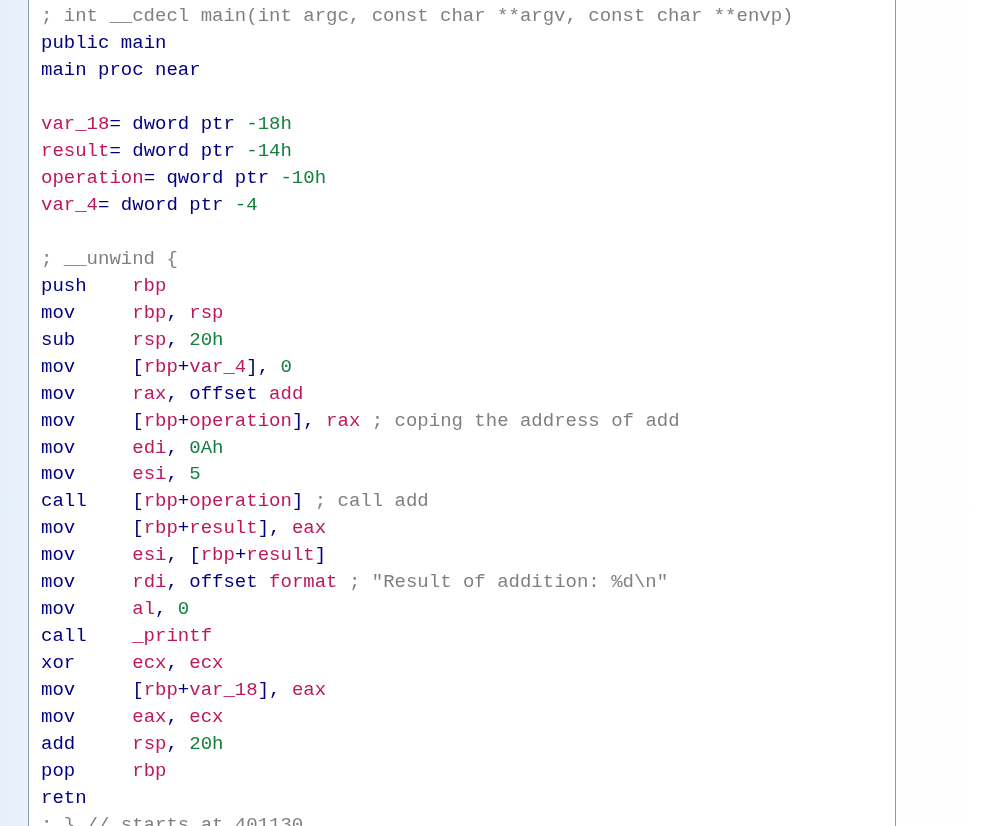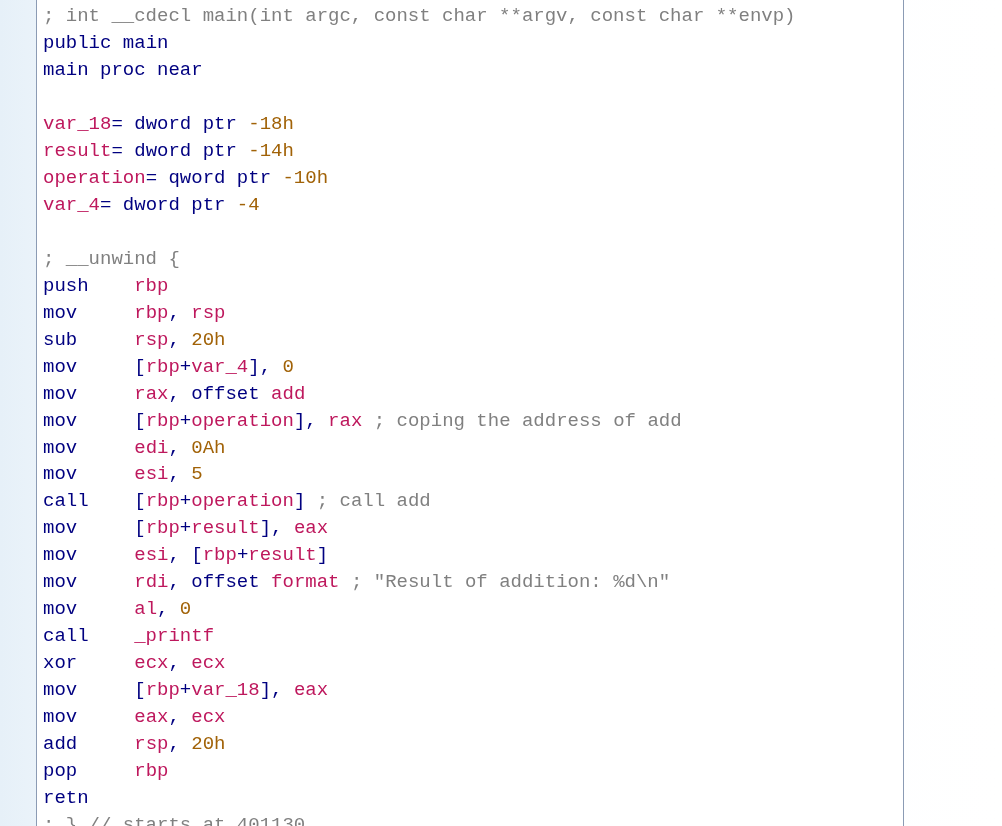--- a/index.html
+++ b/index.html
@@ -15,33 +15,33 @@
       width: 1002px;
       height: 826px;
       overflow: hidden;
       position: relative;
     }
     .code-container {
       background: #ffffff;
       border: 1px solid #8b9bb4;
       border-top: none;
       border-bottom: none;
-      margin-left: 36px;
-      padding: 3px 4px 3px 6px;
+      margin-left: 28px;
+      padding: 3px 4px 3px 12px;
       width: 868px;
       height: 826px;
       white-space: pre;
       overflow: hidden;
     }
     .line {
       display: block;
       white-space: pre;
     }
     .navy { color: #000080; }
     .maroon { color: #be185d; }
-    .green { color: #a16207; }
+    .green { color: #15803d; }
     .gray { color: #808080; }
     .black { color: #000000; }
   </style>
 </head>
 <body>
 
 <div class="code-container" id="code-root"><div class="line"><span class="gray">; int __cdecl main(int argc, const char **argv, const char **envp)</span></div><div class="line"><span class="navy">public</span><span class="black"> </span><span class="navy">main</span></div><div class="line"><span class="navy">main proc near</span></div><div class="line">&nbsp;</div><div class="line"><span class="maroon">var_18</span><span class="navy">=</span><span class="black"> </span><span class="navy">dword ptr</span><span class="black"> </span><span class="green">-18h</span></div><div class="line"><span class="maroon">result</span><span class="navy">=</span><span class="black"> </span><span class="navy">dword ptr</span><span class="black"> </span><span class="green">-14h</span></div><div class="line"><span class="maroon">operation</span><span class="navy">=</span><span class="black"> </span><span class="navy">qword ptr</span><span class="black"> </span><span class="green">-10h</span></div><div class="line"><span class="maroon">var_4</span><span class="navy">=</span><span class="black"> </span><span class="navy">dword ptr</span><span class="black"> </span><span class="green">-4</span></div><div class="line">&nbsp;</div><div class="line"><span class="gray">; __unwind {</span></div><div class="line"><span class="navy">push</span><span class="black">    </span><span class="maroon">rbp</span></div><div class="line"><span class="navy">mov</span><span class="black">     </span><span class="maroon">rbp</span><span class="navy">,</span><span class="black"> </span><span class="maroon">rsp</span></div><div class="line"><span class="navy">sub</span><span class="black">     </span><span class="maroon">rsp</span><span class="navy">,</span><span class="black"> </span><span class="green">20h</span></div><div class="line"><span class="navy">mov</span><span class="black">     </span><span class="navy">[</span><span class="maroon">rbp</span><span class="navy">+</span><span class="maroon">var_4</span><span class="navy">],</span><span class="black"> </span><span class="green">0</span></div><div class="line"><span class="navy">mov</span><span class="black">     </span><span class="maroon">rax</span><span class="navy">,</span><span class="black"> </span><span class="navy">offset</span><span class="black"> </span><span class="maroon">add</span></div><div class="line"><span class="navy">mov</span><span class="black">     </span><span class="navy">[</span><span class="maroon">rbp</span><span class="navy">+</span><span class="maroon">operation</span><span class="navy">],</span><span class="black"> </span><span class="maroon">rax</span><span class="black"> </span><span class="gray">; coping the address of add</span></div><div class="line"><span class="navy">mov</span><span class="black">     </span><span class="maroon">edi</span><span class="navy">,</span><span class="black"> </span><span class="green">0Ah</span></div><div class="line"><span class="navy">mov</span><span class="black">     </span><span class="maroon">esi</span><span class="navy">,</span><span class="black"> </span><span class="green">5</span></div><div class="line"><span class="navy">call</span><span class="black">    </span><span class="navy">[</span><span class="maroon">rbp</span><span class="navy">+</span><span class="maroon">operation</span><span class="navy">]</span><span class="black"> </span><span class="gray">; call add</span></div><div class="line"><span class="navy">mov</span><span class="black">     </span><span class="navy">[</span><span class="maroon">rbp</span><span class="navy">+</span><span class="maroon">result</span><span class="navy">],</span><span class="black"> </span><span class="maroon">eax</span></div><div class="line"><span class="navy">mov</span><span class="black">     </span><span class="maroon">esi</span><span class="navy">,</span><span class="black"> </span><span class="navy">[</span><span class="maroon">rbp</span><span class="navy">+</span><span class="maroon">result</span><span class="navy">]</span></div><div class="line"><span class="navy">mov</span><span class="black">     </span><span class="maroon">rdi</span><span class="navy">,</span><span class="black"> </span><span class="navy">offset</span><span class="black"> </span><span class="maroon">format</span><span class="black"> </span><span class="gray">; "Result of addition: %d\n"</span></div><div class="line"><span class="navy">mov</span><span class="black">     </span><span class="maroon">al</span><span class="navy">,</span><span class="black"> </span><span class="green">0</span></div><div class="line"><span class="navy">call</span><span class="black">    </span><span class="maroon">_printf</span></div><div class="line"><span class="navy">xor</span><span class="black">     </span><span class="maroon">ecx</span><span class="navy">,</span><span class="black"> </span><span class="maroon">ecx</span></div><div class="line"><span class="navy">mov</span><span class="black">     </span><span class="navy">[</span><span class="maroon">rbp</span><span class="navy">+</span><span class="maroon">var_18</span><span class="navy">],</span><span class="black"> </span><span class="maroon">eax</span></div><div class="line"><span class="navy">mov</span><span class="black">     </span><span class="maroon">eax</span><span class="navy">,</span><span class="black"> </span><span class="maroon">ecx</span></div><div class="line"><span class="navy">add</span><span class="black">     </span><span class="maroon">rsp</span><span class="navy">,</span><span class="black"> </span><span class="green">20h</span></div><div class="line"><span class="navy">pop</span><span class="black">     </span><span class="maroon">rbp</span></div><div class="line"><span class="navy">retn</span></div><div class="line"><span class="gray">; } // starts at 401130</span></div></div>
 
 </body></html>

